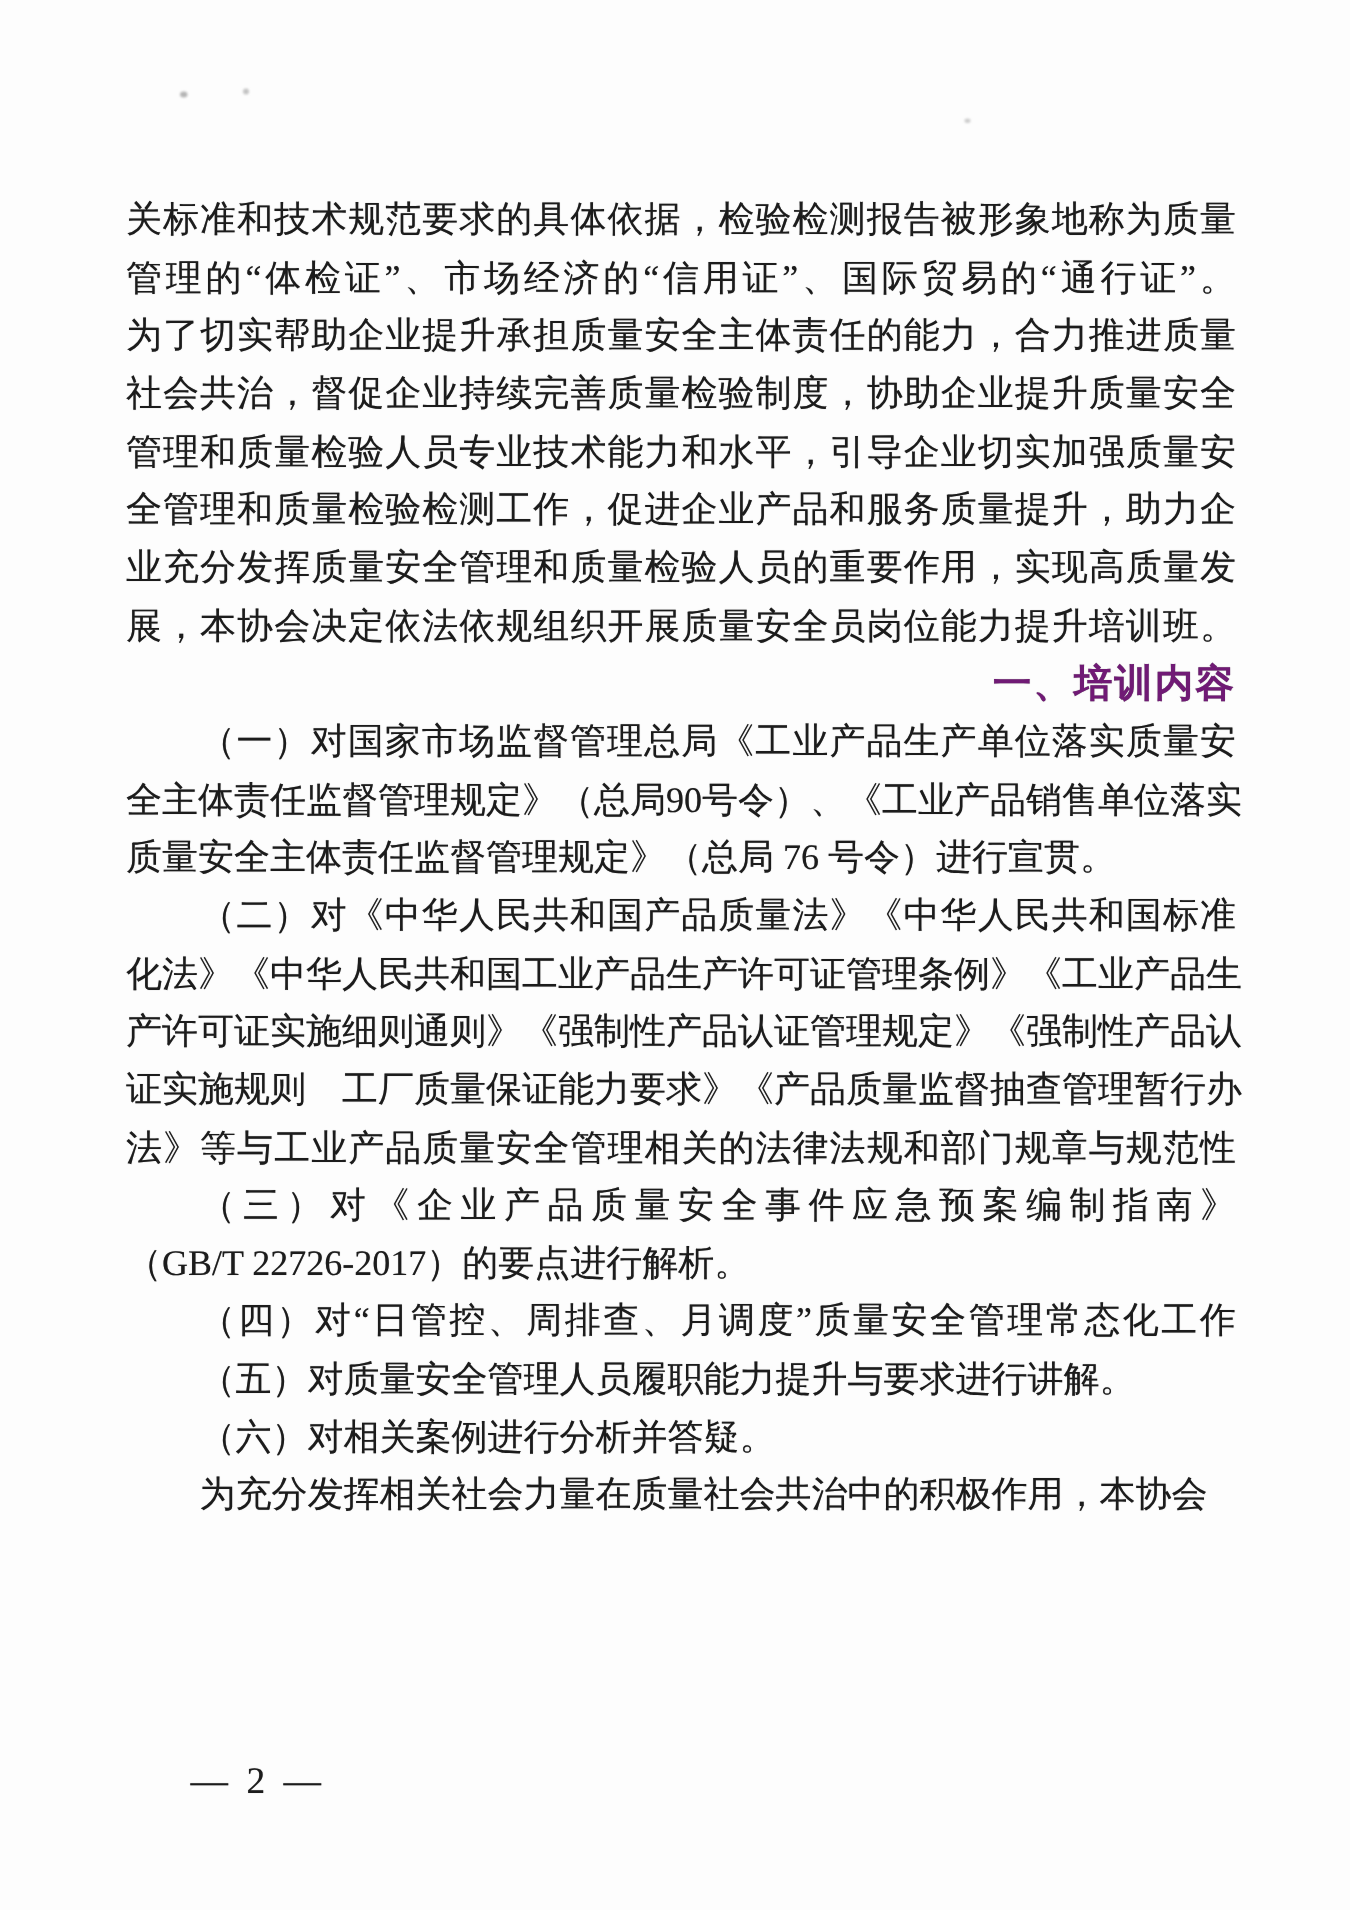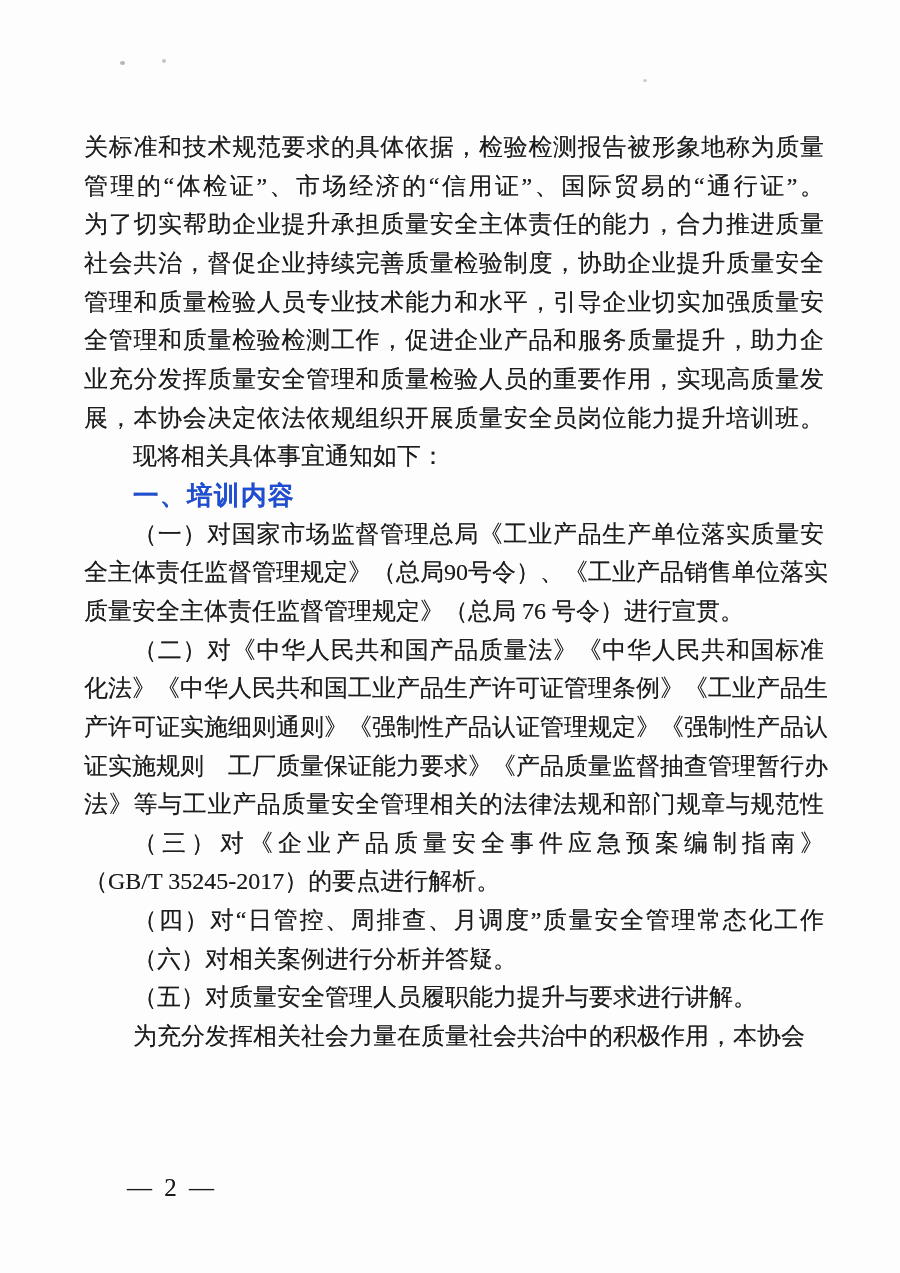--- a/index.html
+++ b/index.html
@@ -35,22 +35,23 @@
     justify-content: space-between;
     align-items: baseline;
   }
   .line.indent {
     padding-left: 49px;
   }
   .line.heading {
     font-family: "Liberation Sans", sans-serif;
     font-weight: 700;
     font-size: 25.5px;
-    color: #1d4ed8;
+    color: #701a75;
     letter-spacing: 1.5px;
+    text-align: right;
   }
   .page-number {
     position: absolute;
     left: 127px;
     top: 1174px;
     font-size: 25px;
     color: #1c1c1c;
     letter-spacing: 3px;
     text-shadow: 0 0 0.5px rgba(20,20,20,0.5);
   }
@@ -323,21 +324,20 @@
         <span>位</span>
         <span>能</span>
         <span>力</span>
         <span>提</span>
         <span>升</span>
         <span>培</span>
         <span>训</span>
         <span>班</span>
         <span>。</span>
       </div>
-      <div class="line indent">现将相关具体事宜通知如下：</div>
       <div class="line indent heading">一、培训内容</div>
       <div class="line fill indent">
         <span>（</span>
         <span>一</span>
         <span>）</span>
         <span>对</span>
         <span>国</span>
         <span>家</span>
         <span>市</span>
         <span>场</span>
@@ -576,21 +576,21 @@
         <span>应</span>
         <span>急</span>
         <span>预</span>
         <span>案</span>
         <span>编</span>
         <span>制</span>
         <span>指</span>
         <span>南</span>
         <span>》</span>
       </div>
-      <div class="line">（GB/T 35245-2017）的要点进行解析。</div>
+      <div class="line">（GB/T 22726-2017）的要点进行解析。</div>
       <div class="line fill indent">
         <span>（</span>
         <span>四</span>
         <span>）</span>
         <span>对</span>
         <span>“</span>
         <span>日</span>
         <span>管</span>
         <span>控</span>
         <span>、</span>
@@ -607,19 +607,19 @@
         <span>安</span>
         <span>全</span>
         <span>管</span>
         <span>理</span>
         <span>常</span>
         <span>态</span>
         <span>化</span>
         <span>工</span>
         <span>作</span>
       </div>
+      <div class="line indent">（五）对质量安全管理人员履职能力提升与要求进行讲解。</div>
       <div class="line indent">（六）对相关案例进行分析并答疑。</div>
-      <div class="line indent">（五）对质量安全管理人员履职能力提升与要求进行讲解。</div>
       <div class="line indent">为充分发挥相关社会力量在质量社会共治中的积极作用，本协会</div>
     </div>
 
   <div class="page-number">— 2 —</div>
 </div>
 
 </body></html>

